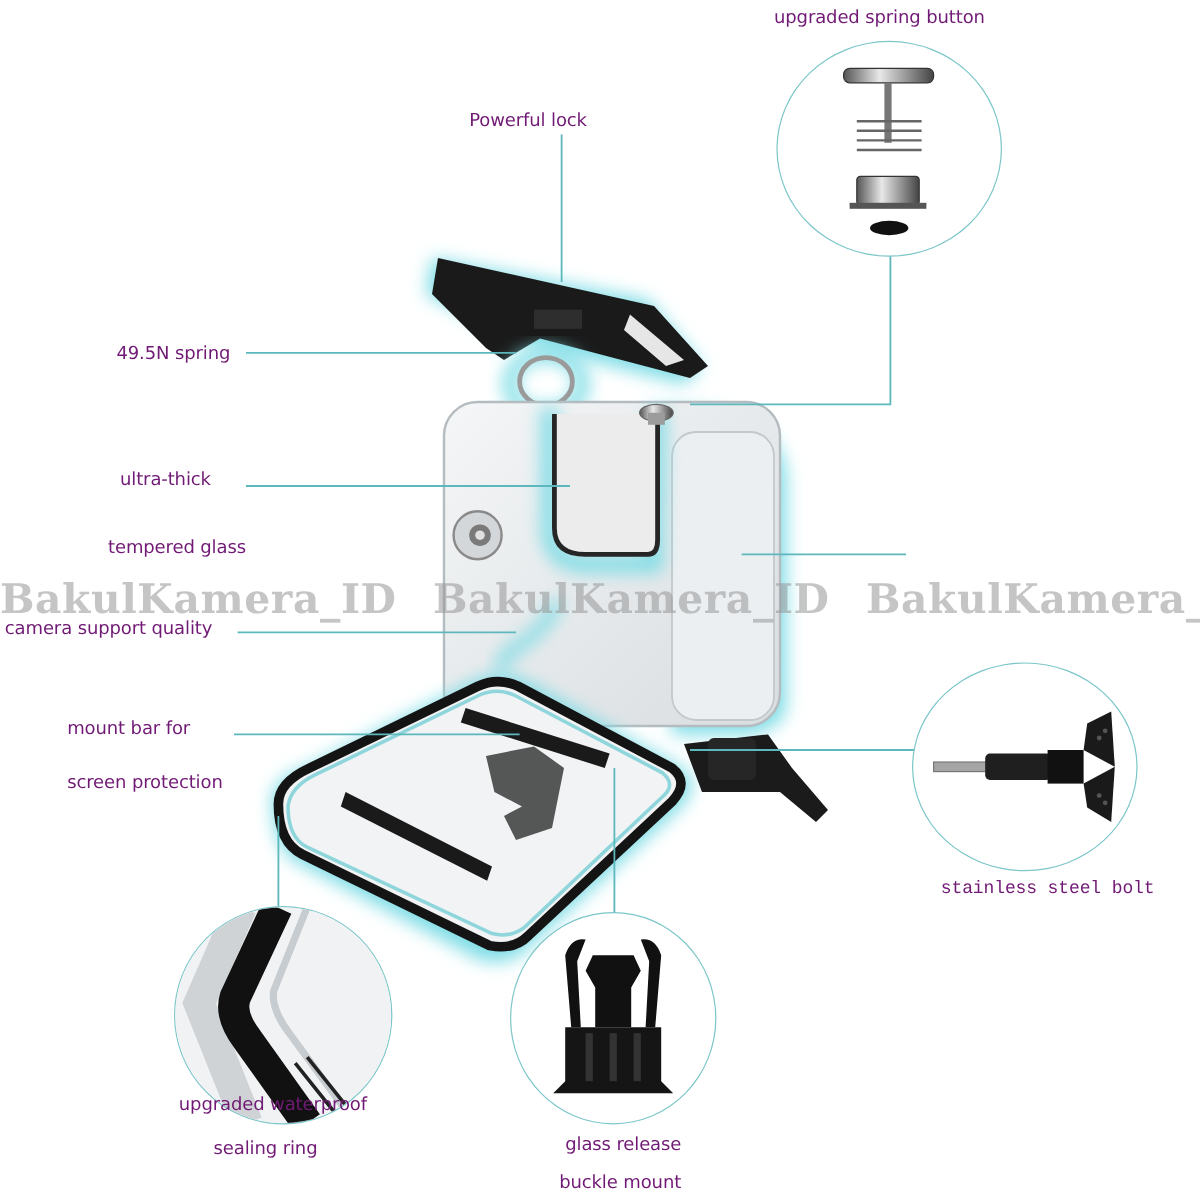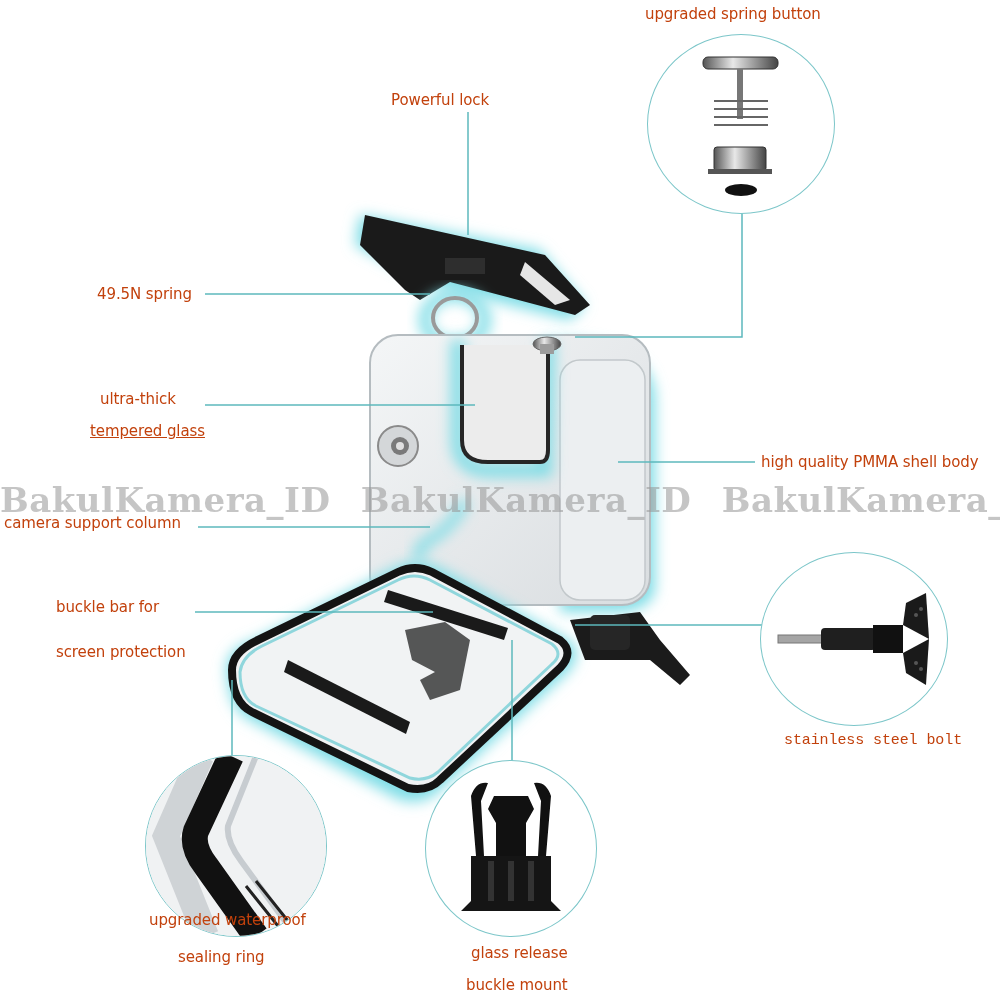--- a/index.html
+++ b/index.html
@@ -1,19 +1,19 @@
 <!DOCTYPE html>
 <html><head>
 <meta charset="utf-8">
 <style>
   html, body { margin: 0; padding: 0; background: #ffffff; }
   body { width: 1000px; height: 1000px; position: relative; overflow: hidden;
          font-family: "DejaVu Sans", "Liberation Sans", sans-serif; color: #1e1e1e; }
   .stage { position: absolute; left: 0; top: 0; width: 1000px; height: 1000px; }
-  .label { position: absolute; font-size: 15px; line-height: 20px; white-space: nowrap; color: #c2410c; letter-spacing: -0.1px; }
+  .label { position: absolute; font-size: 15px; line-height: 20px; white-space: nowrap; color: #701a75; letter-spacing: -0.1px; }
   .circle { position: absolute; border: 1.5px solid #7cc6c9; border-radius: 50%; background: #ffffff; overflow: hidden; }
   .watermark { position: absolute; left: 0; top: 472px; width: 1000px; height: 60px;
     font-family: "DejaVu Serif", "Liberation Serif", serif; font-weight: bold; font-size: 34px;
     color: rgba(150,150,150,0.55); white-space: nowrap; letter-spacing: 0.5px; line-height: 56px; }
   .watermark span { margin-right: 18px; }
   svg { position: absolute; left: 0; top: 0; }
 </style>
 </head>
 <body>
 
@@ -140,25 +140,24 @@
 
   <div class="watermark">
     <span>BakulKamera_ID</span>
     <span>BakulKamera_ID</span>
     <span>BakulKamera_ID</span>
   </div>
 
   <div class="label" style="left:391px; top:90px;">Powerful lock</div>
   <div class="label" style="left:97px; top:284px;">49.5N spring</div>
   <div class="label" style="left:100px; top:389px;">ultra-thick</div>
-  <div class="label" style="left:90px; top:421px;text-decoration:underline;">tempered glass</div>
-  <div class="label" style="left:4px; top:513px;">camera support column</div>
-  <div class="label" style="left:56px; top:597px;">buckle bar for</div>
+  <div class="label" style="left:90px; top:446px;">tempered glass</div>
+  <div class="label" style="left:4px; top:513px;">camera support quality</div>
+  <div class="label" style="left:56px; top:597px;">mount bar for</div>
   <div class="label" style="left:56px; top:627px;margin-top:15px;">screen protection</div>
-  <div class="label" style="left:761px; top:452px;">high quality PMMA shell body</div>
 
   <div class="label" style="left:645px; top:4px;">upgraded spring button</div>
   <div class="label" style="left:784px; top:731px;font-family:Liberation Mono, monospace;">stainless steel bolt</div>
   <div class="label" style="left:149px; top:910px;text-align:right;">upgraded waterproof</div>
   <div class="label" style="left:178px; top:947px;">sealing ring</div>
   <div class="label" style="left:471px; top:943px;">glass release</div>
   <div class="label" style="left:466px; top:975px;">buckle mount</div>
 
 </div>
 

